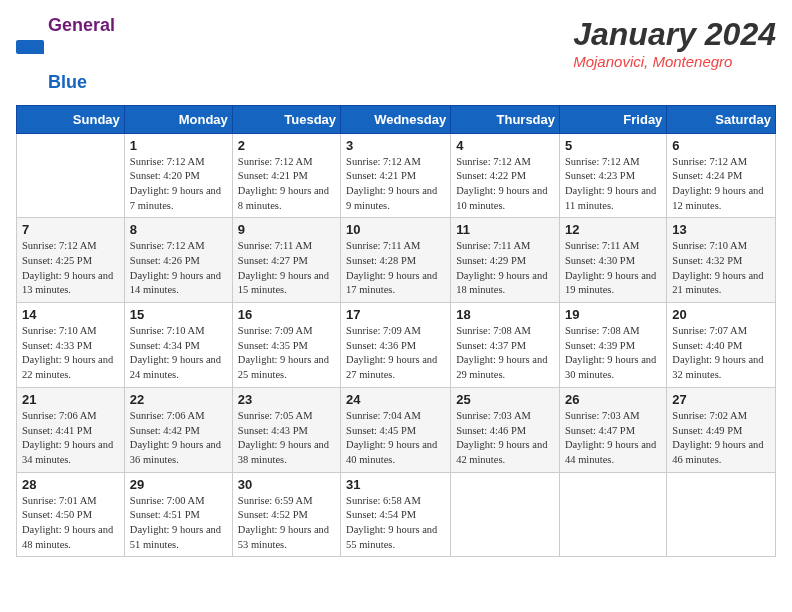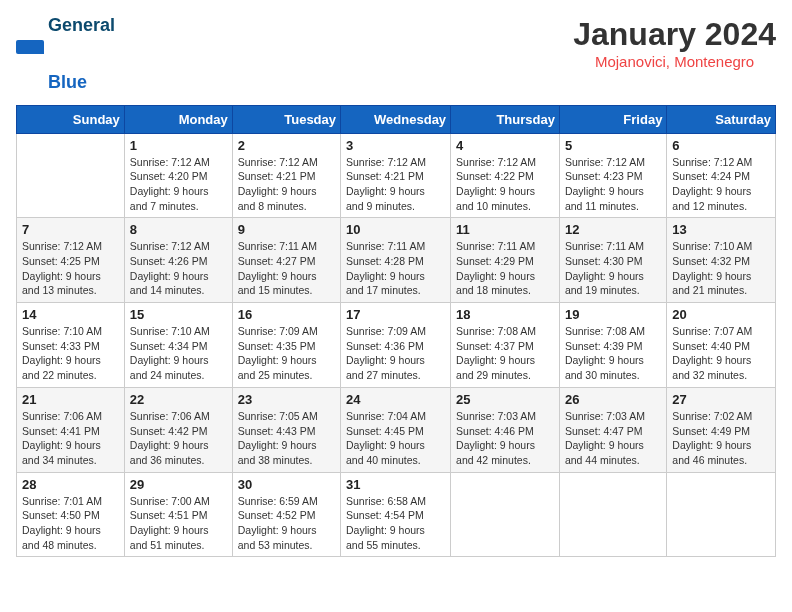--- a/index.html
+++ b/index.html
@@ -20,29 +20,30 @@
       display: flex;
       align-items: center;
     }
     .logo-text {
       display: flex;
       flex-direction: column;
       font-size: 18px;
       font-weight: bold;
       line-height: 1.1;
     }
-    .logo-general { color: #0c4a6e; text-align: right; }
+    .logo-general { color: #701a75; text-align: right; }
     .logo-blue { color: #1565c0; margin-top: 37px; }
     .logo-icon {
       width: 28px;
       height: 28px;
       margin-right: 4px;
     }
     .title-block {
-      text-align: center;
+      text-align: left;
+      font-style: italic;
     }
     .month-title {
       font-size: 32px;
       font-weight: bold;
       color: #333;
     }
     .location {
       font-size: 15px;
       color: #ef4444;
     }
@@ -74,20 +75,21 @@
     .day-number {
       font-weight: bold;
       font-size: 13px;
       color: #222;
       margin-bottom: 2px;
     }
     .day-info {
       color: #333;
       font-size: 10.5px;
       line-height: 1.4;
+      font-family: Liberation Serif, serif;
     }
     .empty-cell {
       background: #fff !important;
     }
   </style>
 </head>
 <body>
 
 <div class="header">
   <div class="logo">

